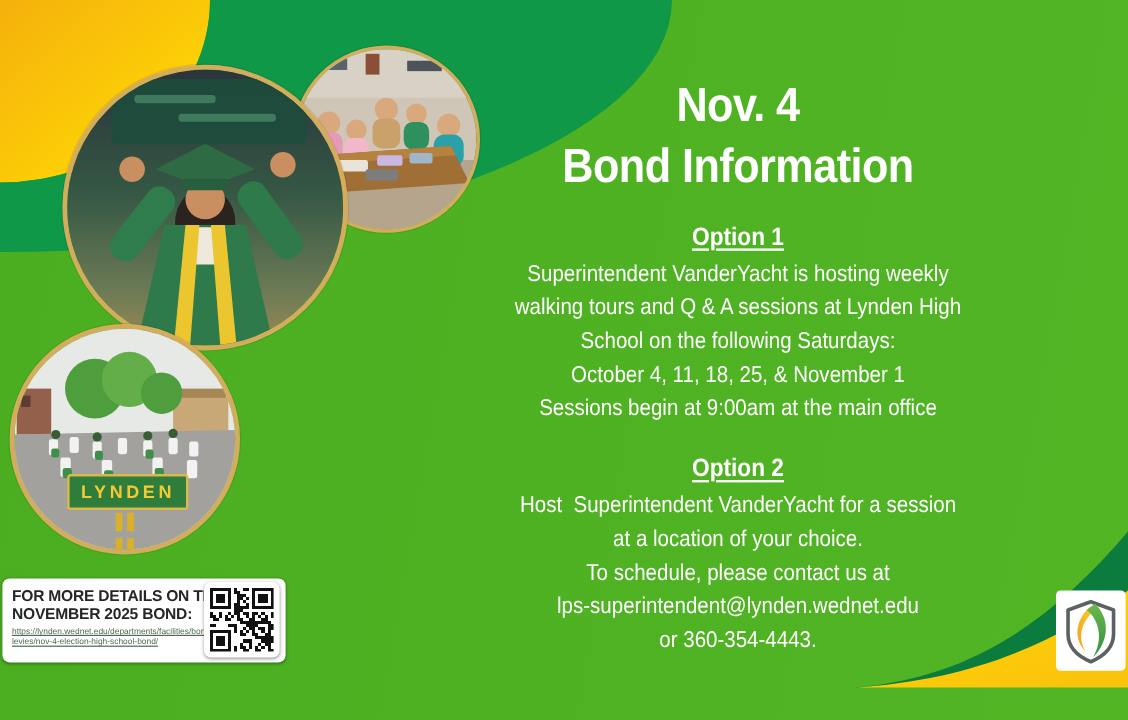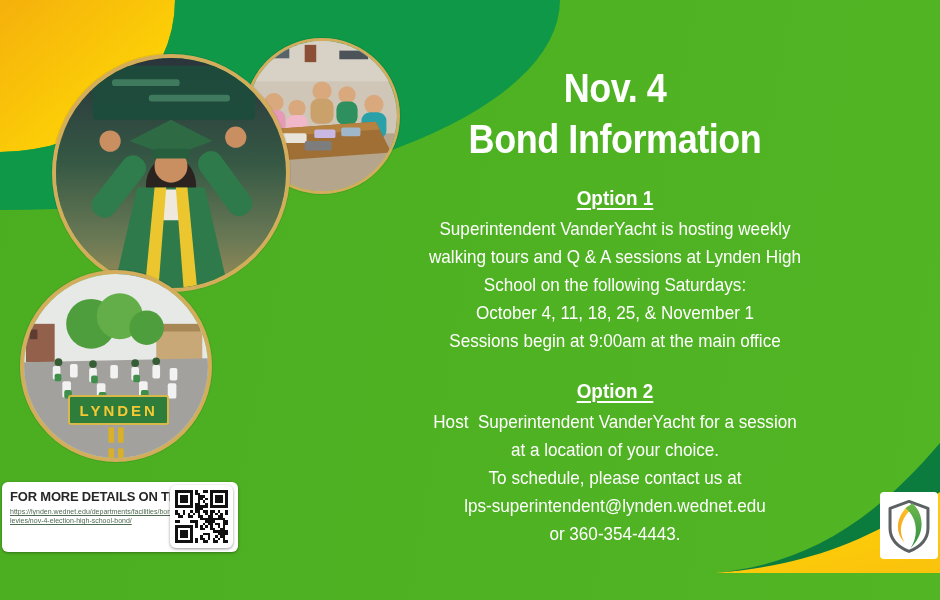--- a/index.html
+++ b/index.html
@@ -6,21 +6,21 @@
   html,body { width:940px; height:600px; overflow:hidden; }
   body { font-family:"Liberation Sans", sans-serif; }
   .stage { position:relative; width:940px; height:600px; background:linear-gradient(100deg,#4bae21,#52b524); overflow:hidden; }
 
   svg.decor { position:absolute; inset:0; z-index:1; }
 
   
   .photo-circle { position:absolute; border-radius:50%; overflow:hidden; border:4px solid #d4ad5c; box-shadow:0 0 0 1px rgba(0,0,0,.08); }
   .photo-grad   { left:52px;  top:54px;  width:238px; height:238px; z-index:4; }
   .photo-class  { left:244px; top:38px;  width:156px; height:156px; z-index:3; border-width:3px; }
-  .photo-parade { left:20px;  top:270px; width:192px; height:192px; z-index:4; }
+  .photo-parade { left:8px;  top:270px; width:192px; height:192px; z-index:4; }
   .photo-circle svg { position:absolute; inset:0; width:100%; height:100%; }
   .banner-text { position:absolute; left:24%; top:66%; width:55%; height:16%;
     background:#2f7d3a; border:2px solid #d9b84a; border-radius:3px;
     display:flex; align-items:center; justify-content:center;
     color:#f4c933; font-weight:bold; font-size:15px; letter-spacing:3px; z-index:5; }
 
   
   .content { position:absolute; left:385px; top:0; width:460px; z-index:5;
     text-align:center; color:#ffffff; transform:scaleX(0.9); transform-origin:50% 0; }
   .title-line1 { margin-top:66px; font-size:40px; font-weight:bold; line-height:44px; letter-spacing:-0.5px; }
@@ -184,20 +184,21 @@
       <div class="body-line">Host  Superintendent VanderYacht for a session</div>
       <div class="body-line">at a location of your choice.</div>
       <div class="body-line">To schedule, please contact us at</div>
       <div class="body-line">lps-superintendent@lynden.wednet.edu</div>
       <div class="body-line">or 360-354-4443.</div>
     </div>
   </div>
 
   <div class="details-box">
     <div class="details-heading">FOR MORE DETAILS ON THE</div>
+    <div class="details-heading">NOVEMBER 2025 BOND:</div>
     <span class="details-link"><span>https://lynden.wednet.edu/departments/facilities/bonds-</span><br><span>levies/nov-4-election-high-school-bond/</span></span>
     <div class="qr-sticker">
       <svg id="qr" viewBox="0 0 21 21" shape-rendering="crispEdges">
           <rect x="0" y="8" width="1" height="1" fill="#111"></rect>
           <rect x="0" y="9" width="1" height="1" fill="#111"></rect>
           <rect x="0" y="12" width="1" height="1" fill="#111"></rect>
           <rect x="1" y="9" width="1" height="1" fill="#111"></rect>
           <rect x="1" y="10" width="1" height="1" fill="#111"></rect>
           <rect x="1" y="12" width="1" height="1" fill="#111"></rect>
           <rect x="2" y="10" width="1" height="1" fill="#111"></rect>

